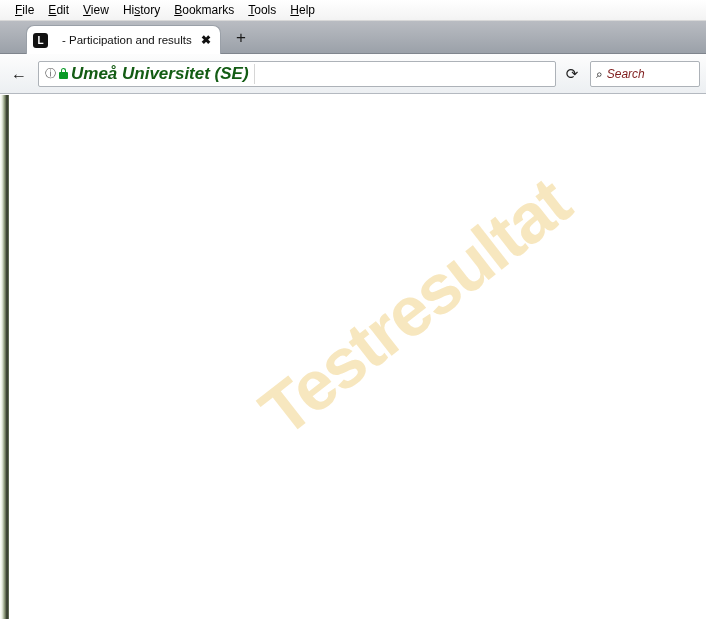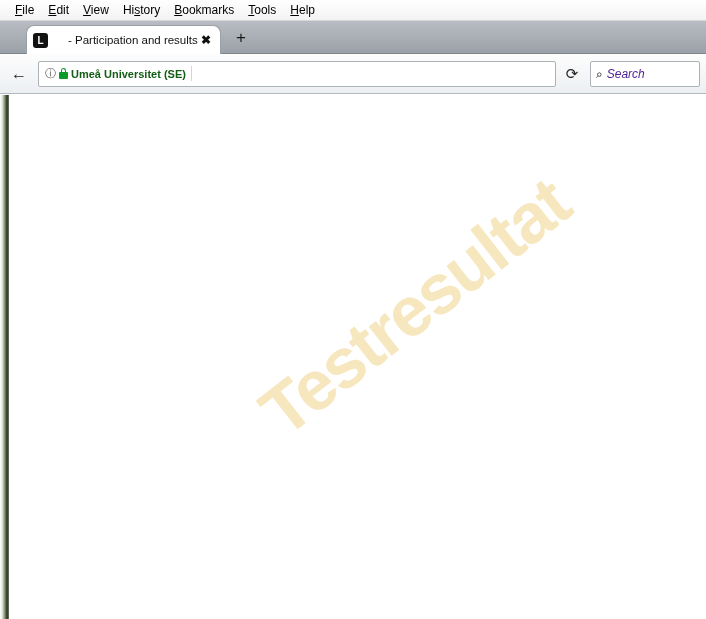--- a/index.html
+++ b/index.html
@@ -43,21 +43,21 @@
     border:1px solid #9aa0a8; border-bottom:none;
     display:flex; align-items:center; padding:0 6px;
     z-index:2;
   }
   #tab-favicon {
     width:15px; height:15px; background:#121212; border-radius:3px;
     color:#ffffff; font-size:10px; font-weight:bold; line-height:15px;
     text-align:center; flex:0 0 auto; font-family:"Liberation Sans",sans-serif;
   }
   #tab-title {
-    font-size:11.5px; color:#111; margin-left:20px; flex:1 1 auto;
+    font-size:11.5px; color:#111; margin-left:14px; flex:1 1 auto;
     white-space:nowrap; overflow:hidden; text-overflow:ellipsis;
   }
   #tab-close { font-size:12px; color:#111; font-weight:bold; padding:0 3px; }
   #newtab-btn {
     position:absolute; left:236px; top:10px; font-size:17px; color:#1a1a1a;
     line-height:14px; font-weight:500;
   }
 
   #navbar {
     position:absolute; left:0; top:54px; width:706px; height:40px;
@@ -78,35 +78,35 @@
   }
   #identity-box { display:flex; align-items:center; flex:0 0 auto; padding-right:5px;
                   border-right:1px solid #d6d6d6; }
   #info-icon { font-size:11px; color:#555; margin:0 3px 0 2px; }
   #lock-icon { width:9px; height:11px; position:relative; margin-right:3px; }
   #lock-icon .body { position:absolute; left:0; bottom:0; width:9px; height:7px;
                      background:#0a9b28; border-radius:1px; }
   #lock-icon .shackle { position:absolute; left:2px; top:0; width:5px; height:5px;
                         border:1.5px solid #0a9b28; border-bottom:none;
                         border-top-left-radius:3px; border-top-right-radius:3px; }
-  #identity-label { font-size:11px; color:#135c14; font-weight:bold; white-space:nowrap; }
+  #identity-label { font-size:17px; color:#135c14; font-weight:bold; white-space:nowrap;font-style:italic; }
   #url-text { font-size:11.5px; color:#1a1a1a; margin-left:6px; white-space:nowrap;
               overflow:hidden; flex:1 1 auto; }
   #reload-button {
     width:28px; height:26px; margin-left:2px; flex:0 0 auto;
     display:flex; align-items:center; justify-content:center;
     font-size:15px; color:#222; border:1px solid transparent;
   }
   #searchbar {
     width:110px; height:26px; margin-left:4px; flex:0 0 auto;
     background:#ffffff; border:1px solid #adb2b8; border-radius:2px;
     display:flex; align-items:center; padding:0 5px; overflow:hidden;
   }
   #search-icon { font-size:12px; color:#111; margin-right:4px; }
-  #search-placeholder { font-size:12px; color:#4c1d95; font-style:italic; white-space:nowrap; }
+  #search-placeholder { font-size:12px; color:#7f1d1d; font-style:italic; white-space:nowrap; }
 
   
   #page {
     position:absolute; left:0; top:95px; width:706px; height:524px;
     background:#ffffff; overflow:hidden;
   }
   #left-edge {
     position:absolute; left:0; top:0; width:9px; height:524px;
     background:linear-gradient(90deg,#ffffff 0%,#e9eee0 22%,#7d8a6a 55%,#2a2f24 78%,#6f7a60 100%);
     z-index:4;

